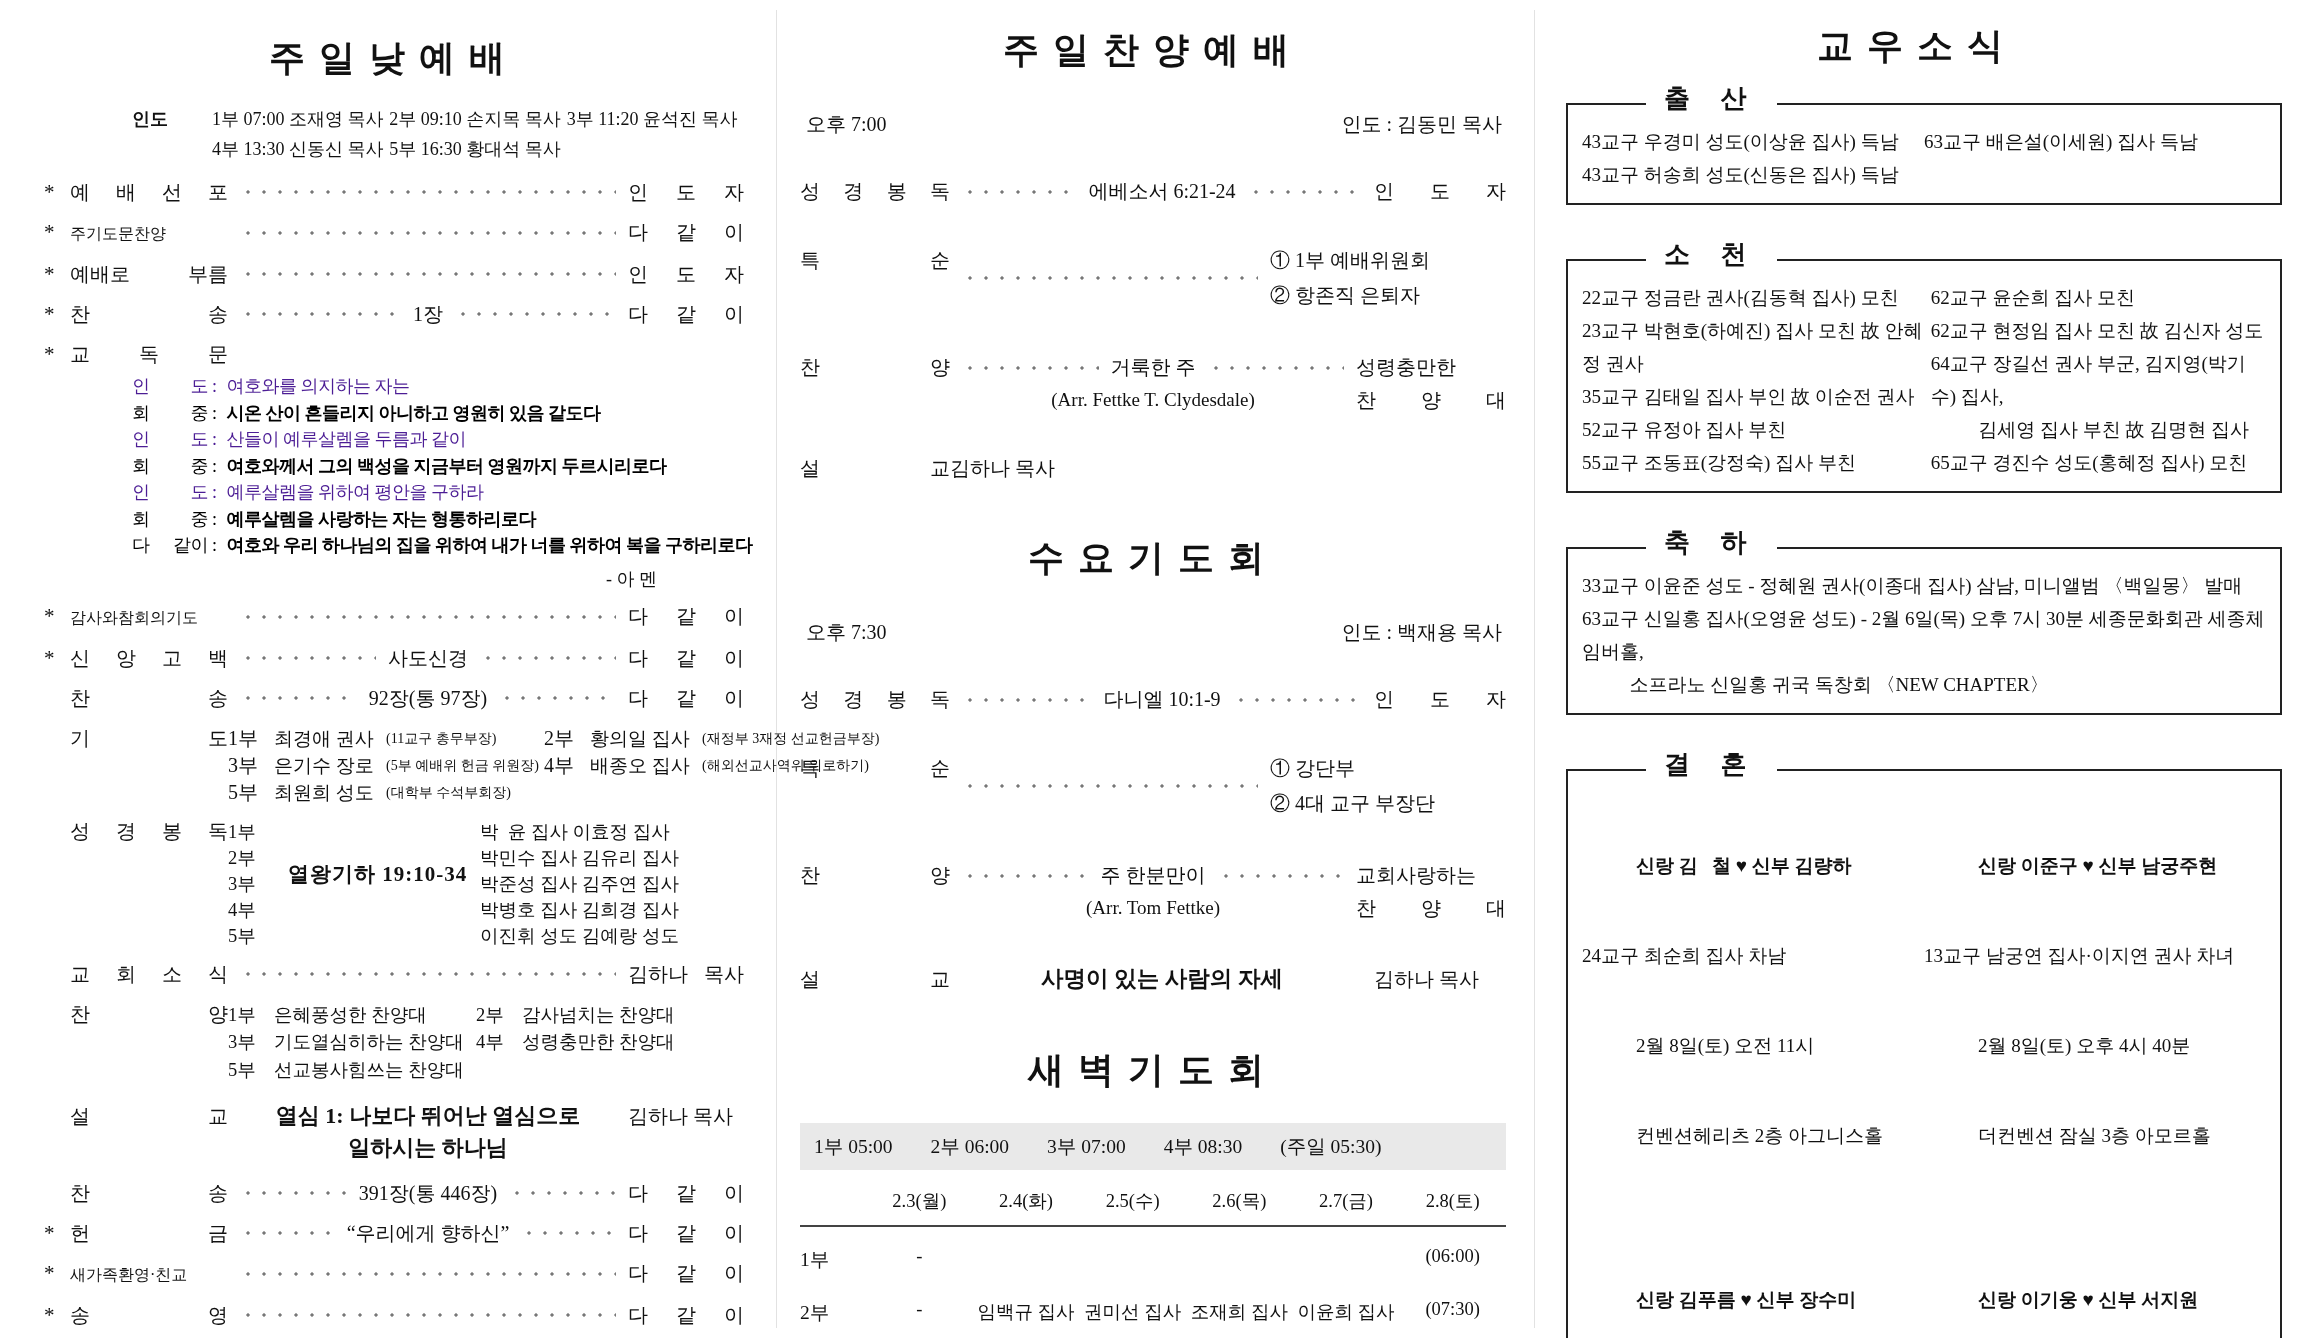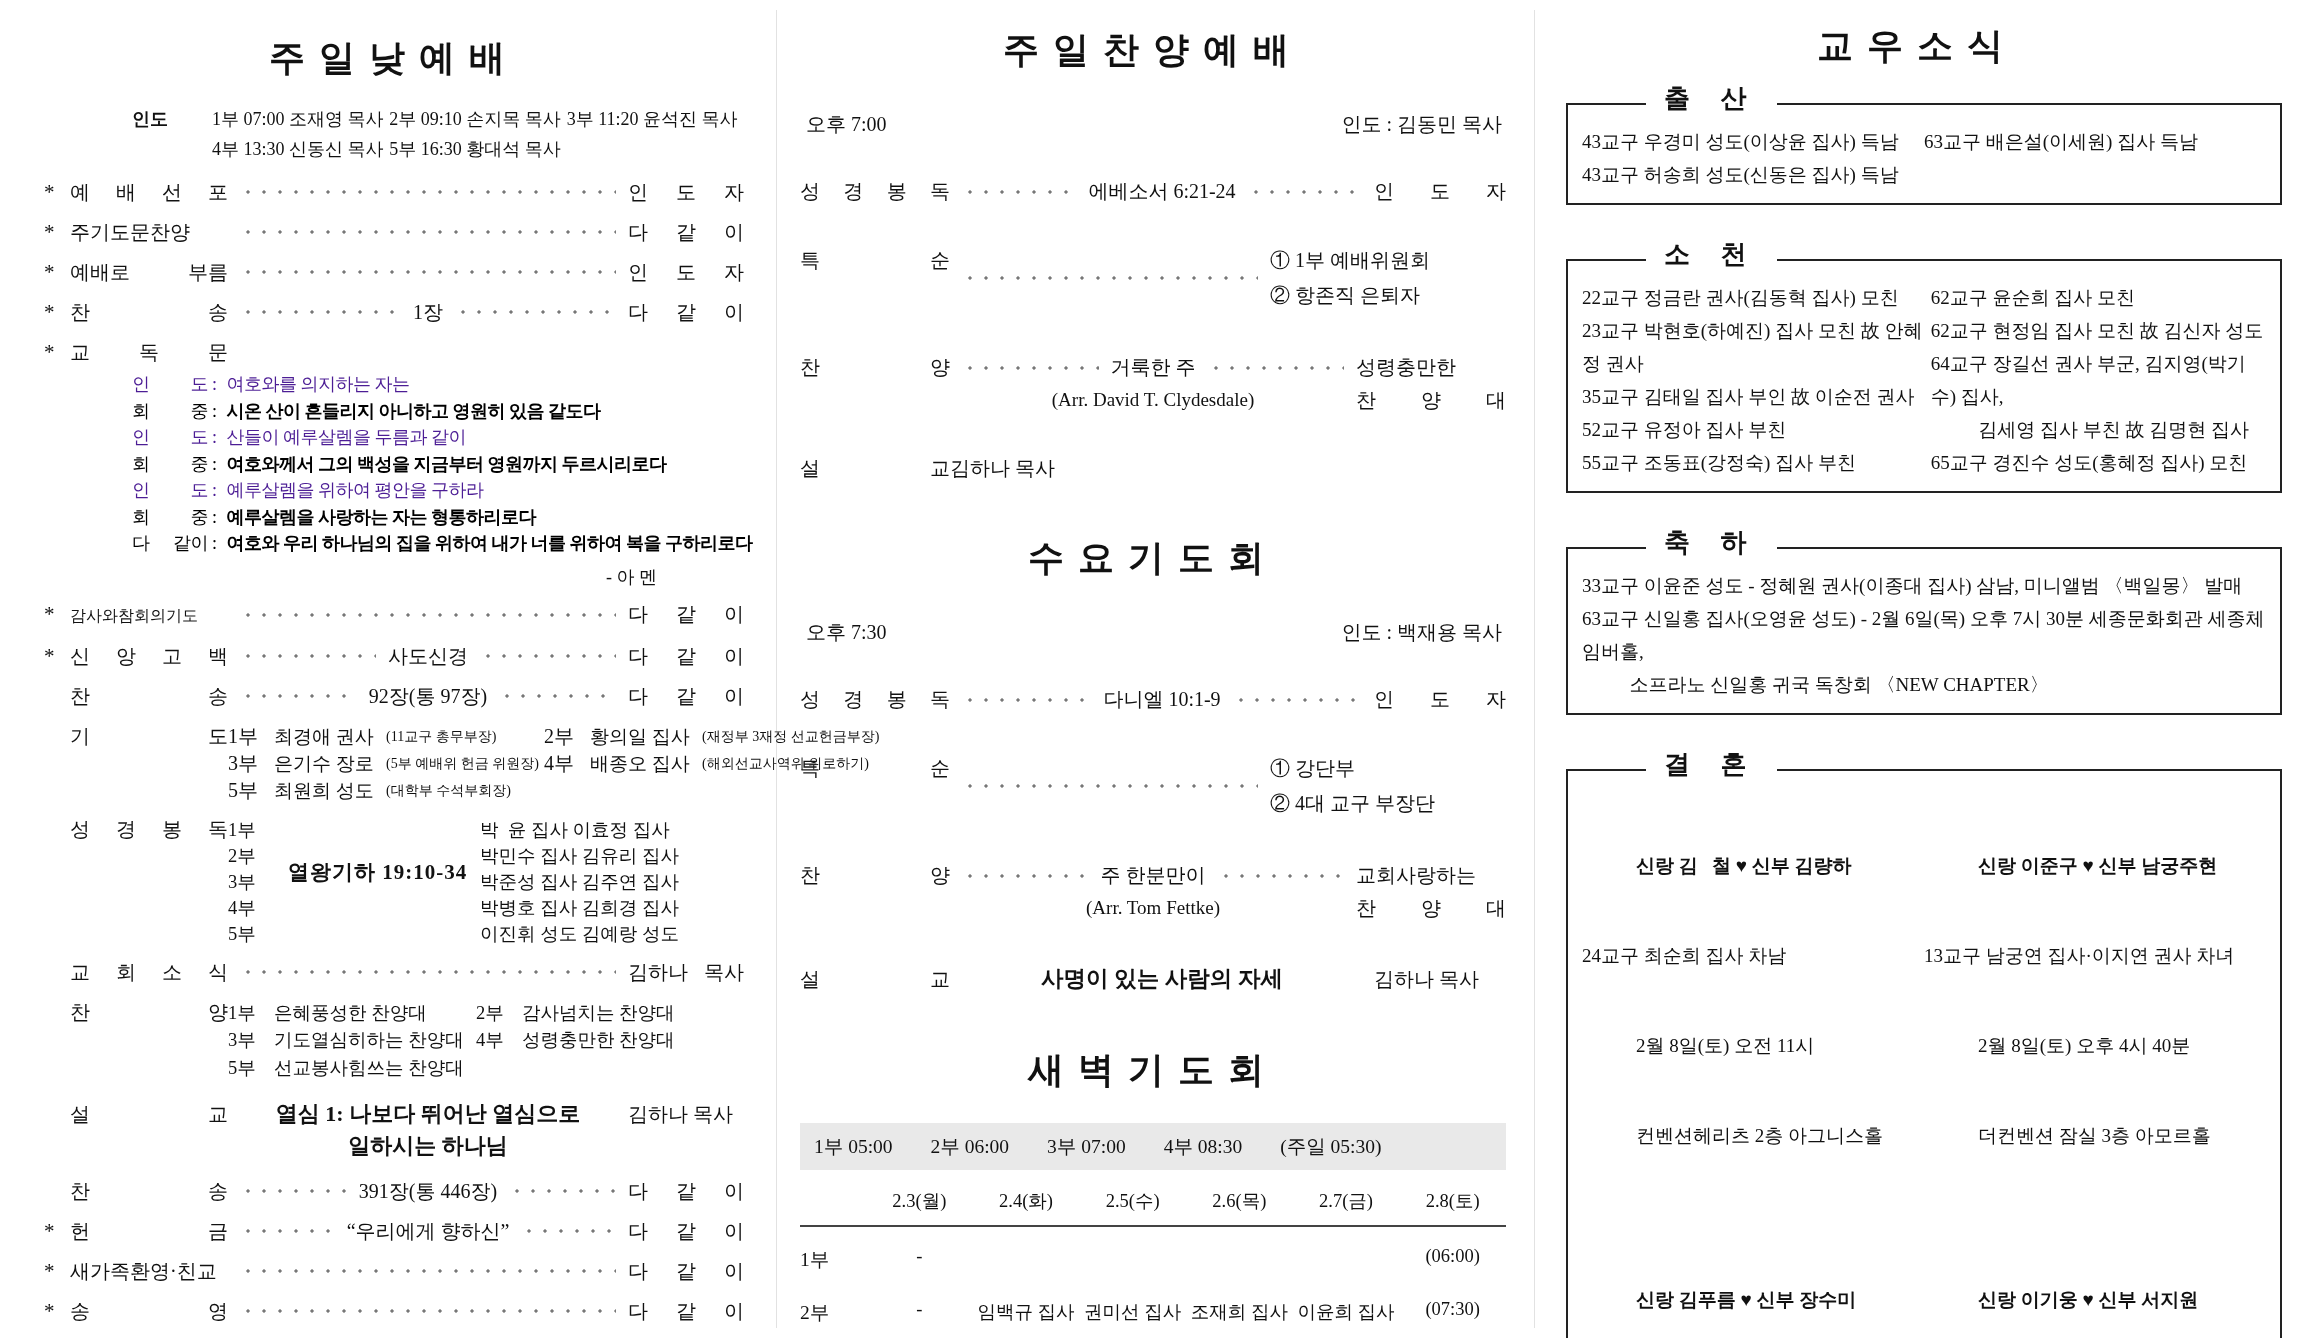--- a/index.html
+++ b/index.html
@@ -22,21 +22,21 @@
 
   
   .lead-row { display:flex; margin:6px 0 16px 26px; font-size:18px; }
   .lead-label { width:142px; padding-left:62px; font-weight:bold; }
   .lead-grid { flex:1; display:grid; grid-template-columns:repeat(3,1fr); row-gap:6px; white-space:nowrap; }
 
   .orow { display:flex; align-items:baseline; margin-bottom:10px; line-height:30px; }
   .star { width:26px; font-size:21px; flex:none; }
   .olabel { width:158px; flex:none; text-align-last:justify; white-space:nowrap; }
   .olabel.small { font-size:16px; }
-  .olabel.mid { font-size:20px; }
+  .olabel.mid { font-size:16px; }
   .dots { flex:1; height:4px; align-self:center; margin:0 12px;
           background-image:radial-gradient(circle,#777 1.5px,transparent 1.7px);
           background-size:16px 4px; background-repeat:repeat-x; background-position:left center; }
   .ocenter { white-space:nowrap; }
   .oright { width:116px; flex:none; text-align-last:justify; white-space:nowrap; }
 
   .reading { margin:0 0 8px 0; padding-left:88px; font-size:18px; letter-spacing:-0.5px; }
   .r-line { display:flex; line-height:26.5px; color:#4c1d95; }
   .r-speaker { width:76px; flex:none; text-align-last:justify; }
   .r-colon { margin:0 10px 0 4px; }
@@ -381,21 +381,21 @@
       </div>
     </div>
     <div class="mrow">
       <span class="mlabel">찬 양</span>
       <div class="acenter">
         <div class="aline">
           <span class="dots"></span>
           <span class="mcenter">거룩한 주</span>
           <span class="dots"></span>
         </div>
-        <div class="asub">(Arr. David T. Clydesdale)</div>
+        <div class="asub">(Arr. Fettke T. Clydesdale)</div>
       </div>
       <div class="aright">
         <div>성령충만한</div>
         <div class="jr">찬 양 대</div>
       </div>
     </div>
     <div class="mrow" style="margin-bottom:0">
       <span class="mlabel">설 교</span>
       <span class="mright">김하나 목사</span>
     </div>

